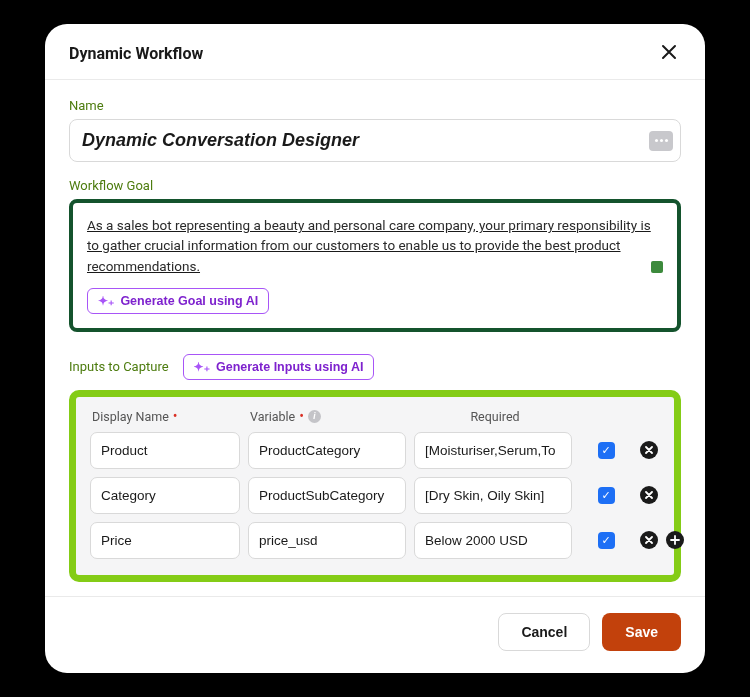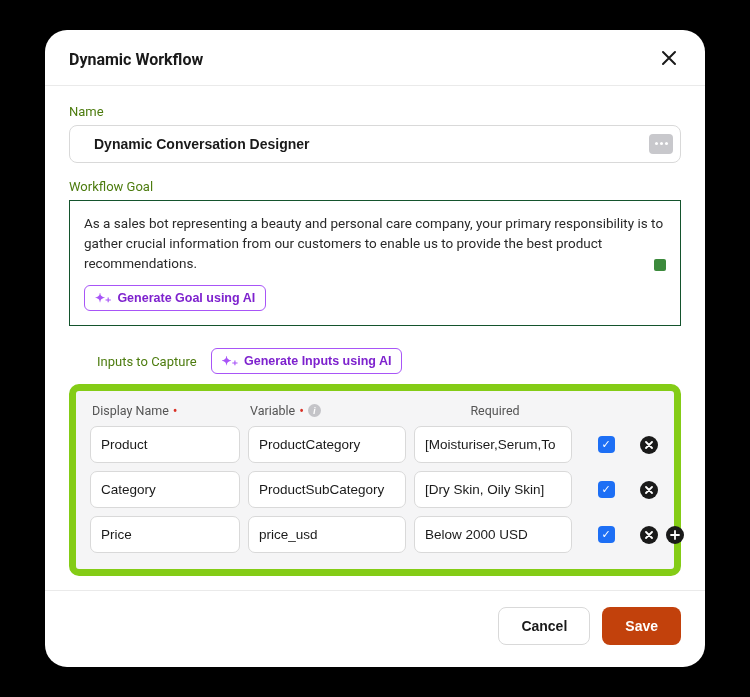--- a/index.html
+++ b/index.html
@@ -49,49 +49,51 @@
       display: block;
     }
     .name-row {
       position: relative;
       margin-bottom: 16px;
     }
     .text-input {
       width: 100%;
       border: 1px solid #d9d9d9;
       border-radius: 8px;
-      padding: 10px 40px 10px 24px;
-      font-size: 14px;
+      padding: 10px 40px 10px 12px;
+      font-size: 18px;
       font-weight: 600;
       color: #1a1a1a;
       outline: none;
+      font-style: italic;
     }
     .input-trailing {
       position: absolute;
       right: 8px;
       top: 50%;
       transform: translateY(-50%);
       width: 24px;
       height: 20px;
       background: #c8c8cc;
       border-radius: 4px;
       display: flex;
       gap: 2px;
       align-items: center;
       justify-content: center;
     }
     .input-trailing span {
       width: 3px; height: 3px; background: #fff; border-radius: 50%;
     }
     .goal-box {
-      border: 1px solid #14532d;
-      border-radius: 0;
+      border: 4px solid #14532d;
+      border-radius: 8px;
       padding: 12px 14px 14px 14px;
       position: relative;
       margin-bottom: 22px;
+      text-decoration: underline;
     }
     .goal-text {
       font-size: 13.5px;
       line-height: 1.5;
       color: #2a2a2a;
       margin-bottom: 12px;
     }
     .green-square {
       position: absolute;
       right: 14px;
@@ -113,21 +115,20 @@
       align-items: center;
       gap: 6px;
       cursor: pointer;
     }
     .sparkle { color: #a855f7; font-size: 12px; line-height: 1; }
     .inputs-header {
       display: flex;
       align-items: center;
       gap: 14px;
       margin-bottom: 10px;
-      margin-left: 28px;
     }
     .inputs-header .field-label { margin-bottom: 0; }
     .inputs-panel {
       background: #f5f5f6;
       border: 7px solid #84cc16;
       border-radius: 10px;
       padding: 12px 14px 16px 14px;
     }
     .col-headers {
       display: grid;

